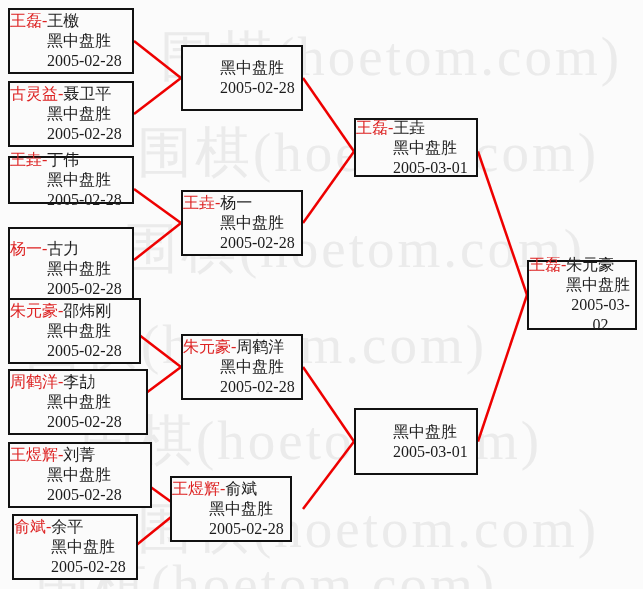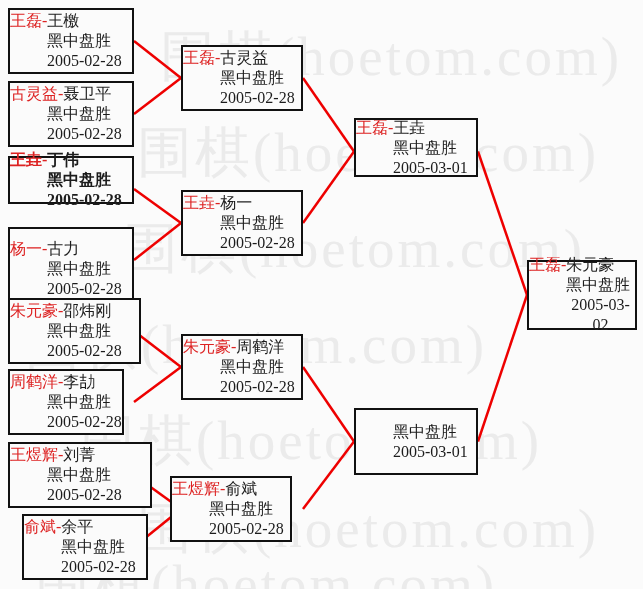--- a/index.html
+++ b/index.html
@@ -80,52 +80,51 @@
 <div class="match-box" style="left: 8px; top: 8px; width: 126px; height: 66px;">
       <div class="players"><span class="winner">王磊</span><span class="dash">-</span><span class="loser">王檄</span></div>
       <div class="result">黑中盘胜</div>
       <div class="date">2005-02-28</div>
     </div>
     <div class="match-box" style="left: 8px; top: 81px; width: 126px; height: 66px;">
       <div class="players"><span class="winner">古灵益</span><span class="dash">-</span><span class="loser">聂卫平</span></div>
       <div class="result">黑中盘胜</div>
       <div class="date">2005-02-28</div>
     </div>
-    <div class="match-box" style="left: 8px; top: 156px; width: 126px; height: 48px; font-weight: bold;">
+    <div class="match-box" style="left: 8px; top: 156px; width: 126px; height: 48px;">
       <div class="players"><span class="winner">王垚</span><span class="dash">-</span><span class="loser">丁伟</span></div>
       <div class="result">黑中盘胜</div>
       <div class="date">2005-02-28</div>
     </div>
     <div class="match-box" style="left: 8px; top: 227px; width: 126px; height: 84px;">
       <div class="players"><span class="winner">杨一</span><span class="dash">-</span><span class="loser">古力</span></div>
       <div class="result">黑中盘胜</div>
       <div class="date">2005-02-28</div>
     </div>
     <div class="match-box" style="left: 8px; top: 298px; width: 133px; height: 66px;">
       <div class="players"><span class="winner">朱元豪</span><span class="dash">-</span><span class="loser">邵炜刚</span></div>
       <div class="result">黑中盘胜</div>
       <div class="date">2005-02-28</div>
     </div>
-    <div class="match-box" style="left: 8px; top: 369px; width: 116px; height: 66px;">
+    <div class="match-box" style="left: 8px; top: 369px; width: 140px; height: 66px;">
       <div class="players"><span class="winner">周鹤洋</span><span class="dash">-</span><span class="loser">李劼</span></div>
       <div class="result">黑中盘胜</div>
       <div class="date">2005-02-28</div>
     </div>
     <div class="match-box" style="left: 8px; top: 442px; width: 144px; height: 66px;">
       <div class="players"><span class="winner">王煜辉</span><span class="dash">-</span><span class="loser">刘菁</span></div>
       <div class="result">黑中盘胜</div>
       <div class="date">2005-02-28</div>
     </div>
-    <div class="match-box" style="left: 22px; top: 514px; width: 126px; height: 66px;">
+    <div class="match-box" style="left: 12px; top: 514px; width: 126px; height: 66px;">
       <div class="players"><span class="winner">俞斌</span><span class="dash">-</span><span class="loser">余平</span></div>
       <div class="result">黑中盘胜</div>
       <div class="date">2005-02-28</div>
     </div>
     <div class="match-box" style="left: 181px; top: 45px; width: 122px; height: 66px;">
-      <div class="players"><span class="winner">王磊</span><span class="dash">-</span><span class="loser">古灵益</span></div>
       <div class="result">黑中盘胜</div>
       <div class="date">2005-02-28</div>
     </div>
     <div class="match-box" style="left: 181px; top: 190px; width: 122px; height: 66px;">
       <div class="players"><span class="winner">王垚</span><span class="dash">-</span><span class="loser">杨一</span></div>
       <div class="result">黑中盘胜</div>
       <div class="date">2005-02-28</div>
     </div>
     <div class="match-box" style="left: 181px; top: 334px; width: 122px; height: 66px;">
       <div class="players"><span class="winner">朱元豪</span><span class="dash">-</span><span class="loser">周鹤洋</span></div>

